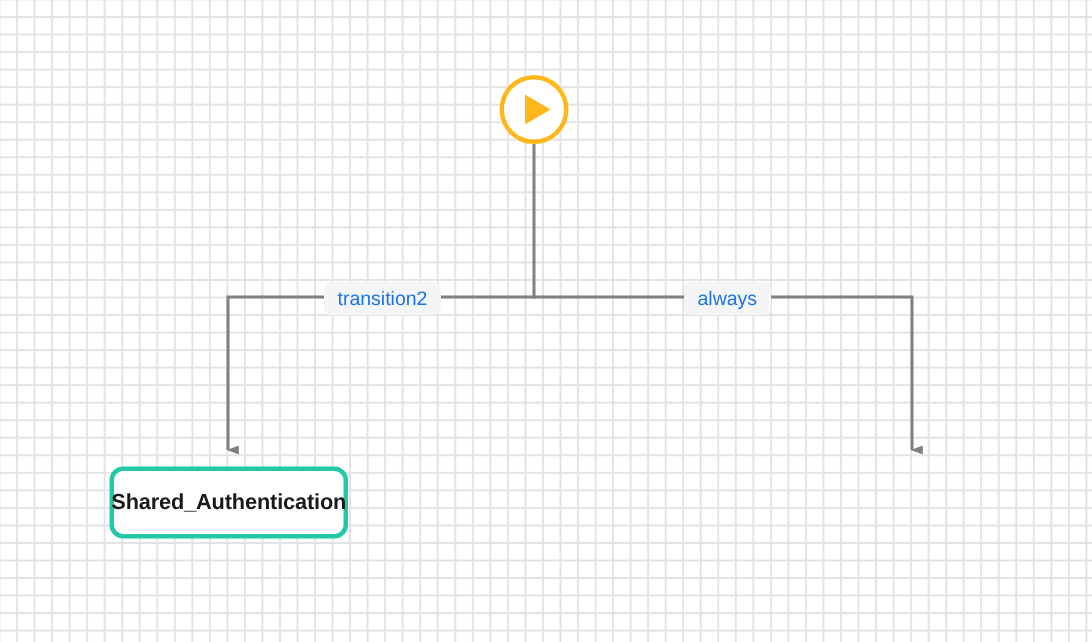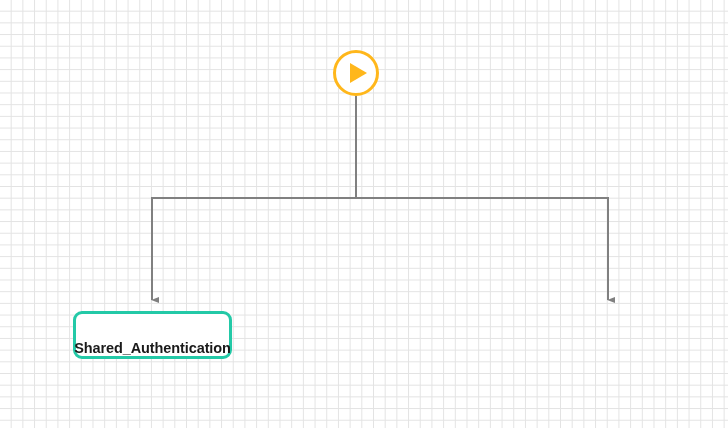--- a/index.html
+++ b/index.html
@@ -79,21 +79,20 @@
     color: #1a1a1a;
     white-space: nowrap;
     letter-spacing: -0.1px;
   }
 
   #node-shared-authentication {
     left: 73px;
     top: 311px;
     width: 159px;
     height: 48px;
-    align-items: flex-end;
   }
   #node-journey-default {
     left: 550px;
     top: 311px;
     width: 111px;
     height: 48px;
   }
 
   
   .edge-label {
@@ -134,20 +133,22 @@
 
     <path d="M356,198 L152,198 L152,300" fill="none" stroke="#808080" stroke-width="2" marker-end="url(#arrow-head)"></path>
 
     <path d="M356,198 L608,198 L608,300" fill="none" stroke="#808080" stroke-width="2" marker-end="url(#arrow-head)"></path>
   </svg>
 
   <div class="start-node" id="node-start">
     <span class="play-tri"></span>
   </div>
 
+  <div class="edge-label" id="label-transition2">transition2</div>
 
+  <div class="edge-label" id="label-always">always</div>
 
   <div class="state-node" id="node-shared-authentication">
     <span class="state-label">Shared_Authentication</span>
   </div>
 
 
 </div>
 
 </body></html>

